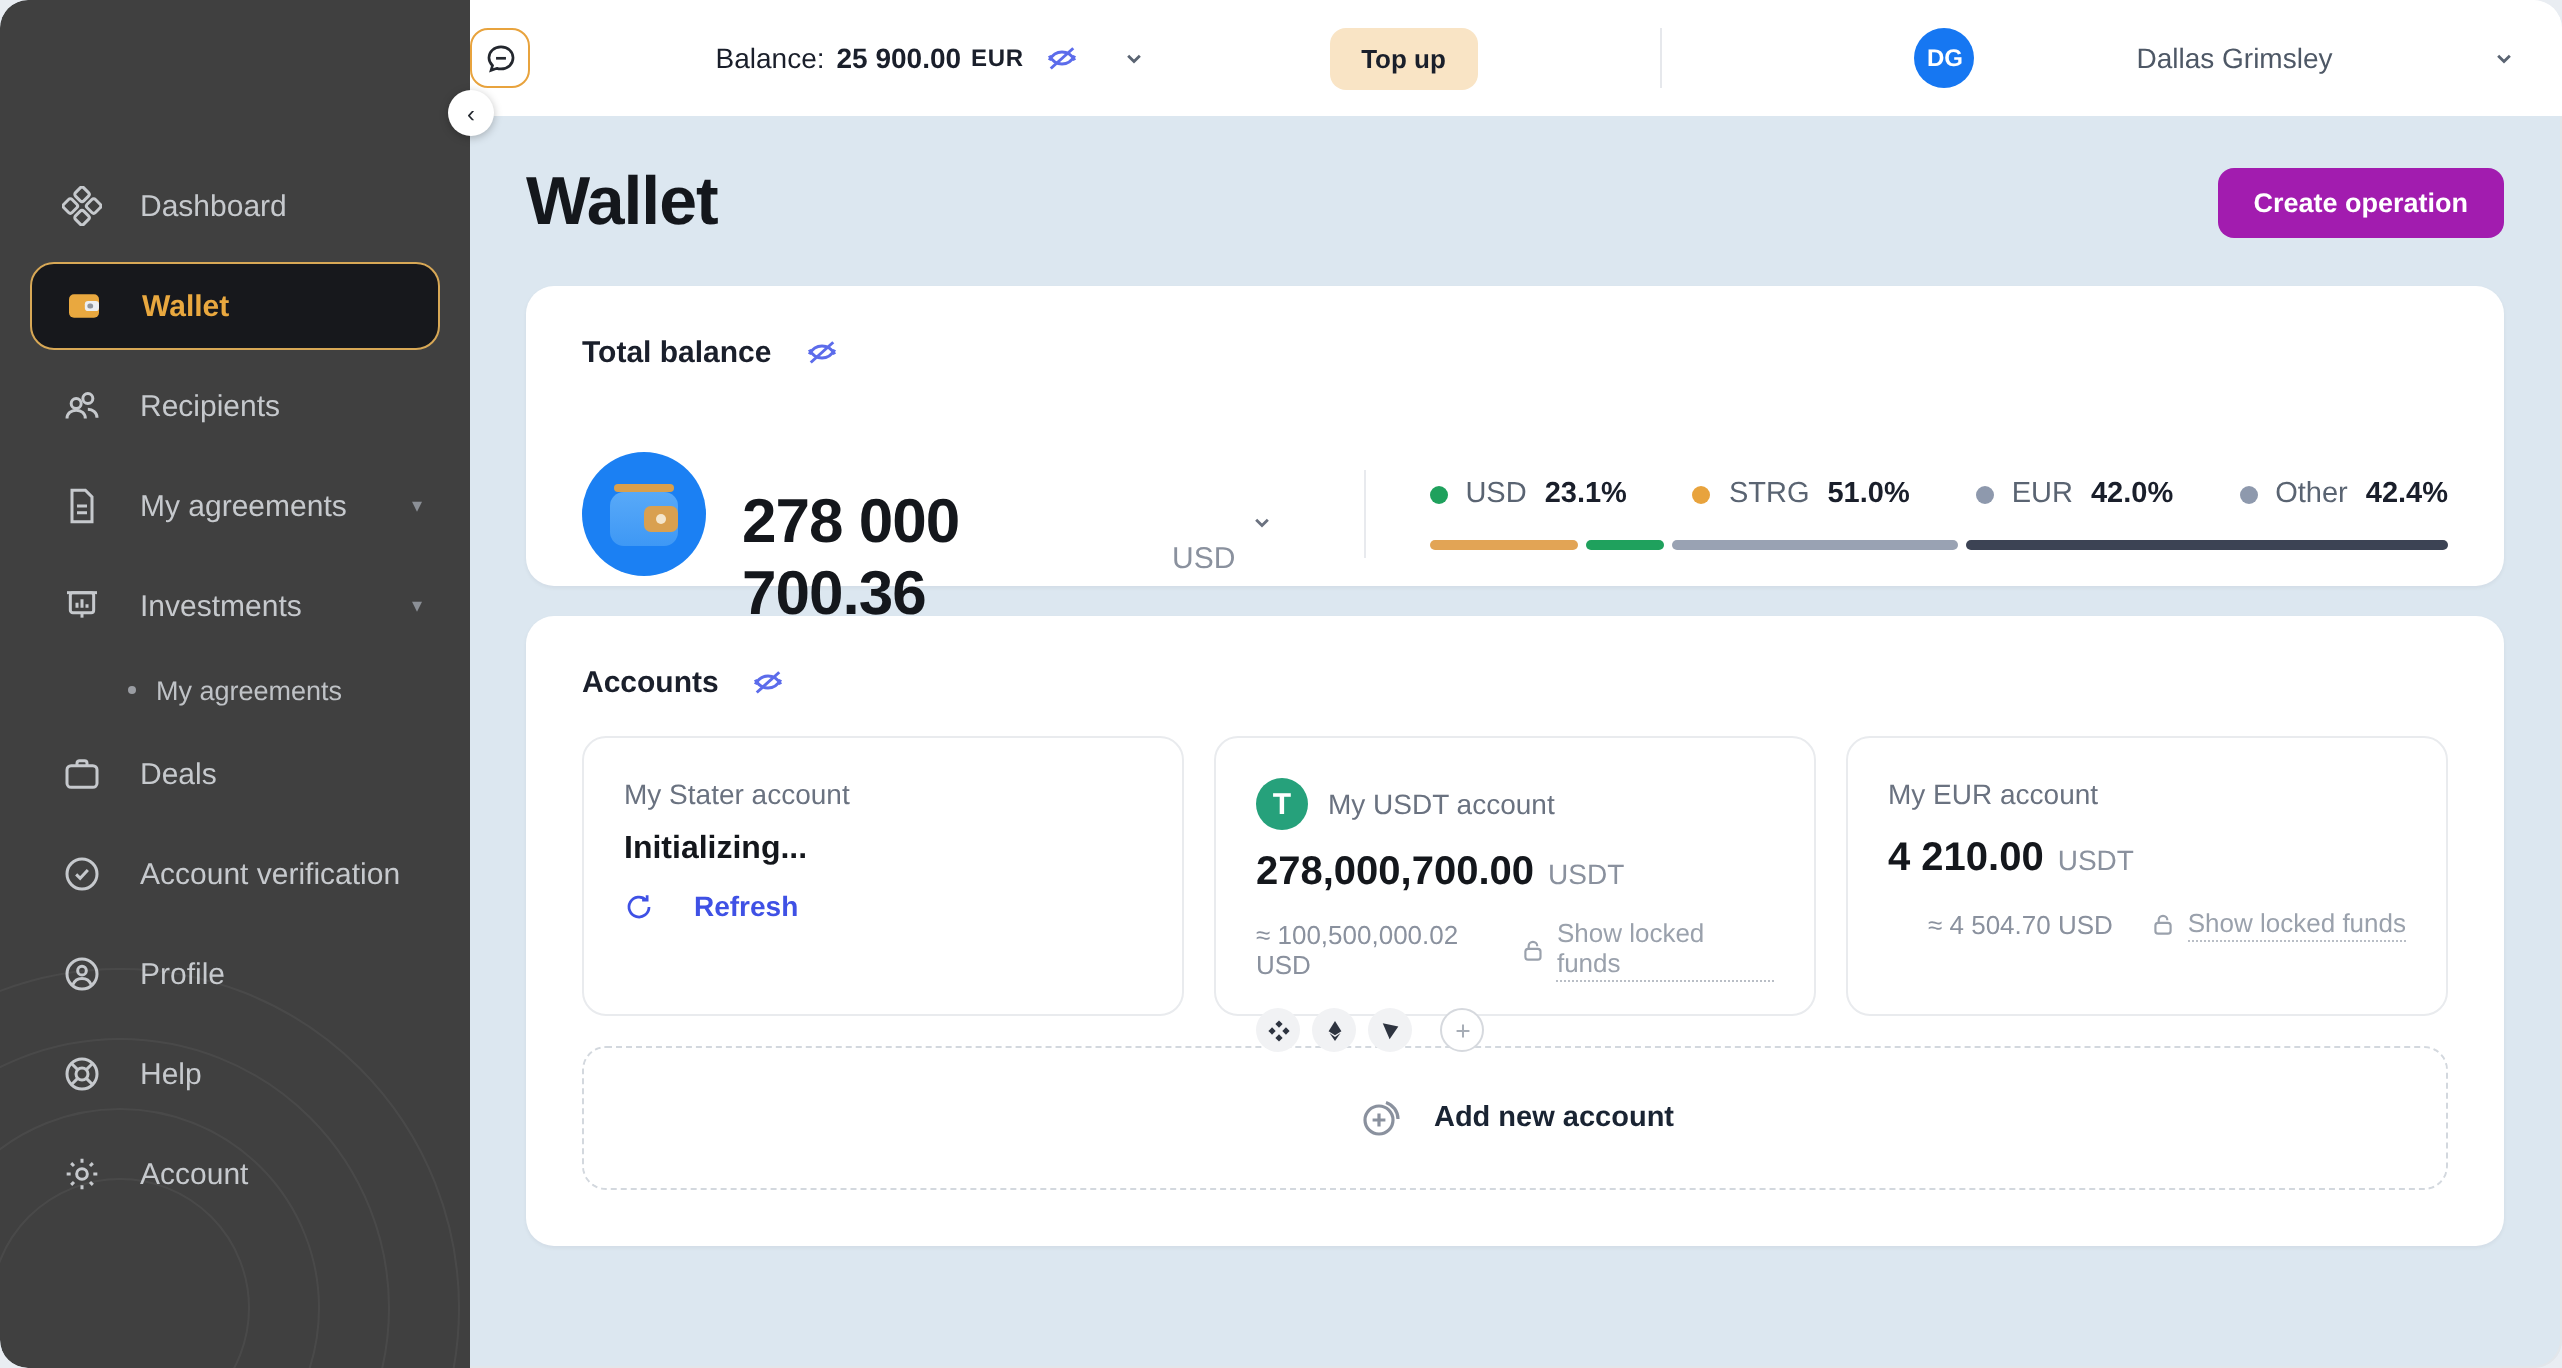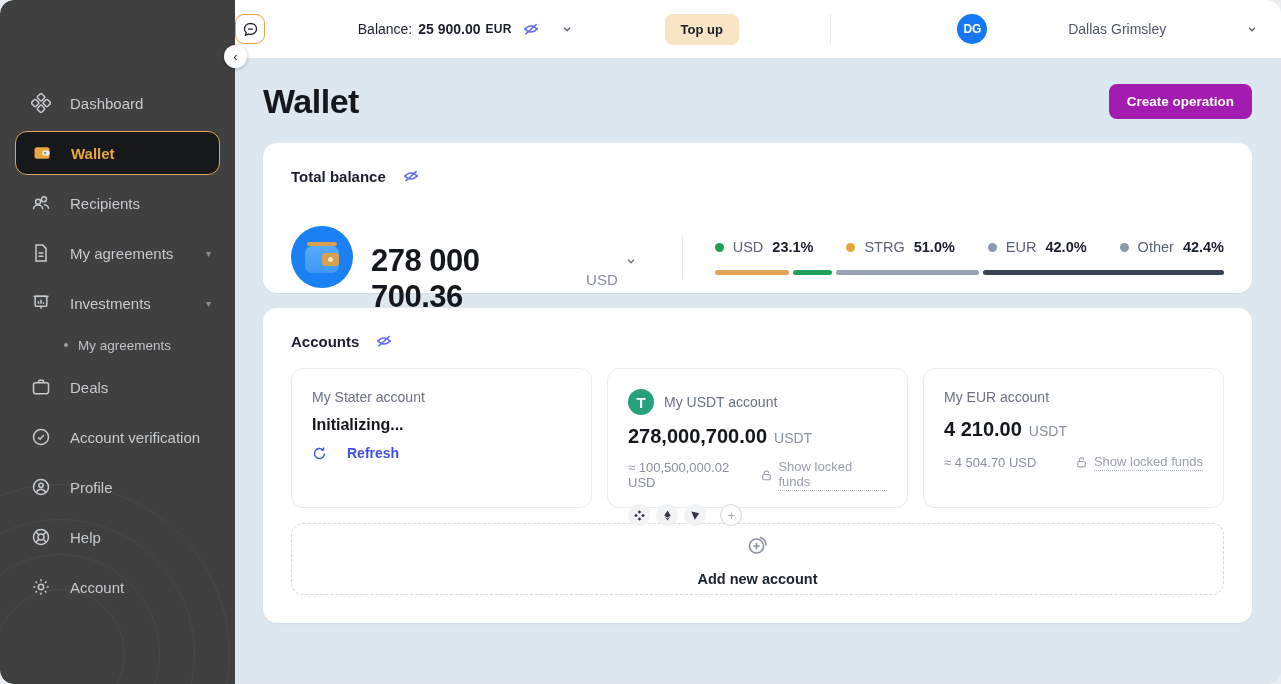--- a/index.html
+++ b/index.html
@@ -85,21 +85,21 @@
   .amt-row { display:flex; align-items:baseline; margin-top:10px; }
   .acct-amt { font-size:20px; font-weight:700; color:#14171c; }
   .acct-cur { font-size:14px; color:#8a919e; margin-left:7px; }
   .approx-row { display:flex; align-items:center; justify-content:space-between; margin-top:11px; }
   .approx { font-size:13px; color:#8a919e; }
   .locked { display:flex; align-items:center; gap:6px; font-size:13px; color:#9aa1ac; cursor:pointer; }
   .locked span { border-bottom:1px dotted #b9bec6; padding-bottom:1px; }
   .chips { display:flex; align-items:center; gap:6px; margin-top:13px; }
   .chip { width:22px; height:22px; border-radius:50%; background:#f1f2f4; display:flex; align-items:center; justify-content:center; color:#2e3440; cursor:pointer; }
   .chip.add { background:#fff; border:1px solid #d6d9de; color:#a7adb6; margin-left:8px; }
-  .add-acc { margin-top:15px; height:72px; border:1.5px dashed #d3d8de; border-radius:12px; display:flex; align-items:center; justify-content:center; gap:13px; cursor:pointer; color:#1a2433; font-size:14.5px; font-weight:600; background:transparent; width:100%; font-family:inherit;flex-direction:column; }
+  .add-acc { margin-top:15px; height:72px; border:1.5px dashed #d3d8de; border-radius:12px; display:flex; align-items:center; justify-content:center; gap:13px; cursor:pointer; color:#1a2433; font-size:14.5px; font-weight:600; background:transparent; width:100%; font-family:inherit; }
   .add-ico { color:#8a919e; display:flex; }
   svg { display:block; }
 </style>
 </head>
 <body>
 
 <div class="app">
 
   <aside class="sidebar">
     <nav class="nav">
@@ -413,21 +413,21 @@
               </span>
             </div>
           </div>
 
           <div class="acct">
             <div class="acct-name">My EUR account</div>
             <div class="amt-row" style="margin-top:13px;">
               <span class="acct-amt">4 210.00</span>
               <span class="acct-cur">USDT</span>
             </div>
-            <div class="approx-row" style="margin-top:13px;">
+            <div class="approx-row" style="margin-top:13px;margin-left:20px;">
               <span class="approx">≈ 4 504.70 USD</span>
               <span class="locked">
                 <svg width="13" height="13" viewBox="0 0 24 24" fill="none" stroke="currentColor" stroke-width="2">
                     <rect x="5" y="10" width="14" height="10" rx="2.5"></rect>
                     <path d="M8 10V7.5a4 4 0 0 1 8 0"></path>
                   </svg>
                 <span>Show locked funds</span>
               </span>
             </div>
           </div>

